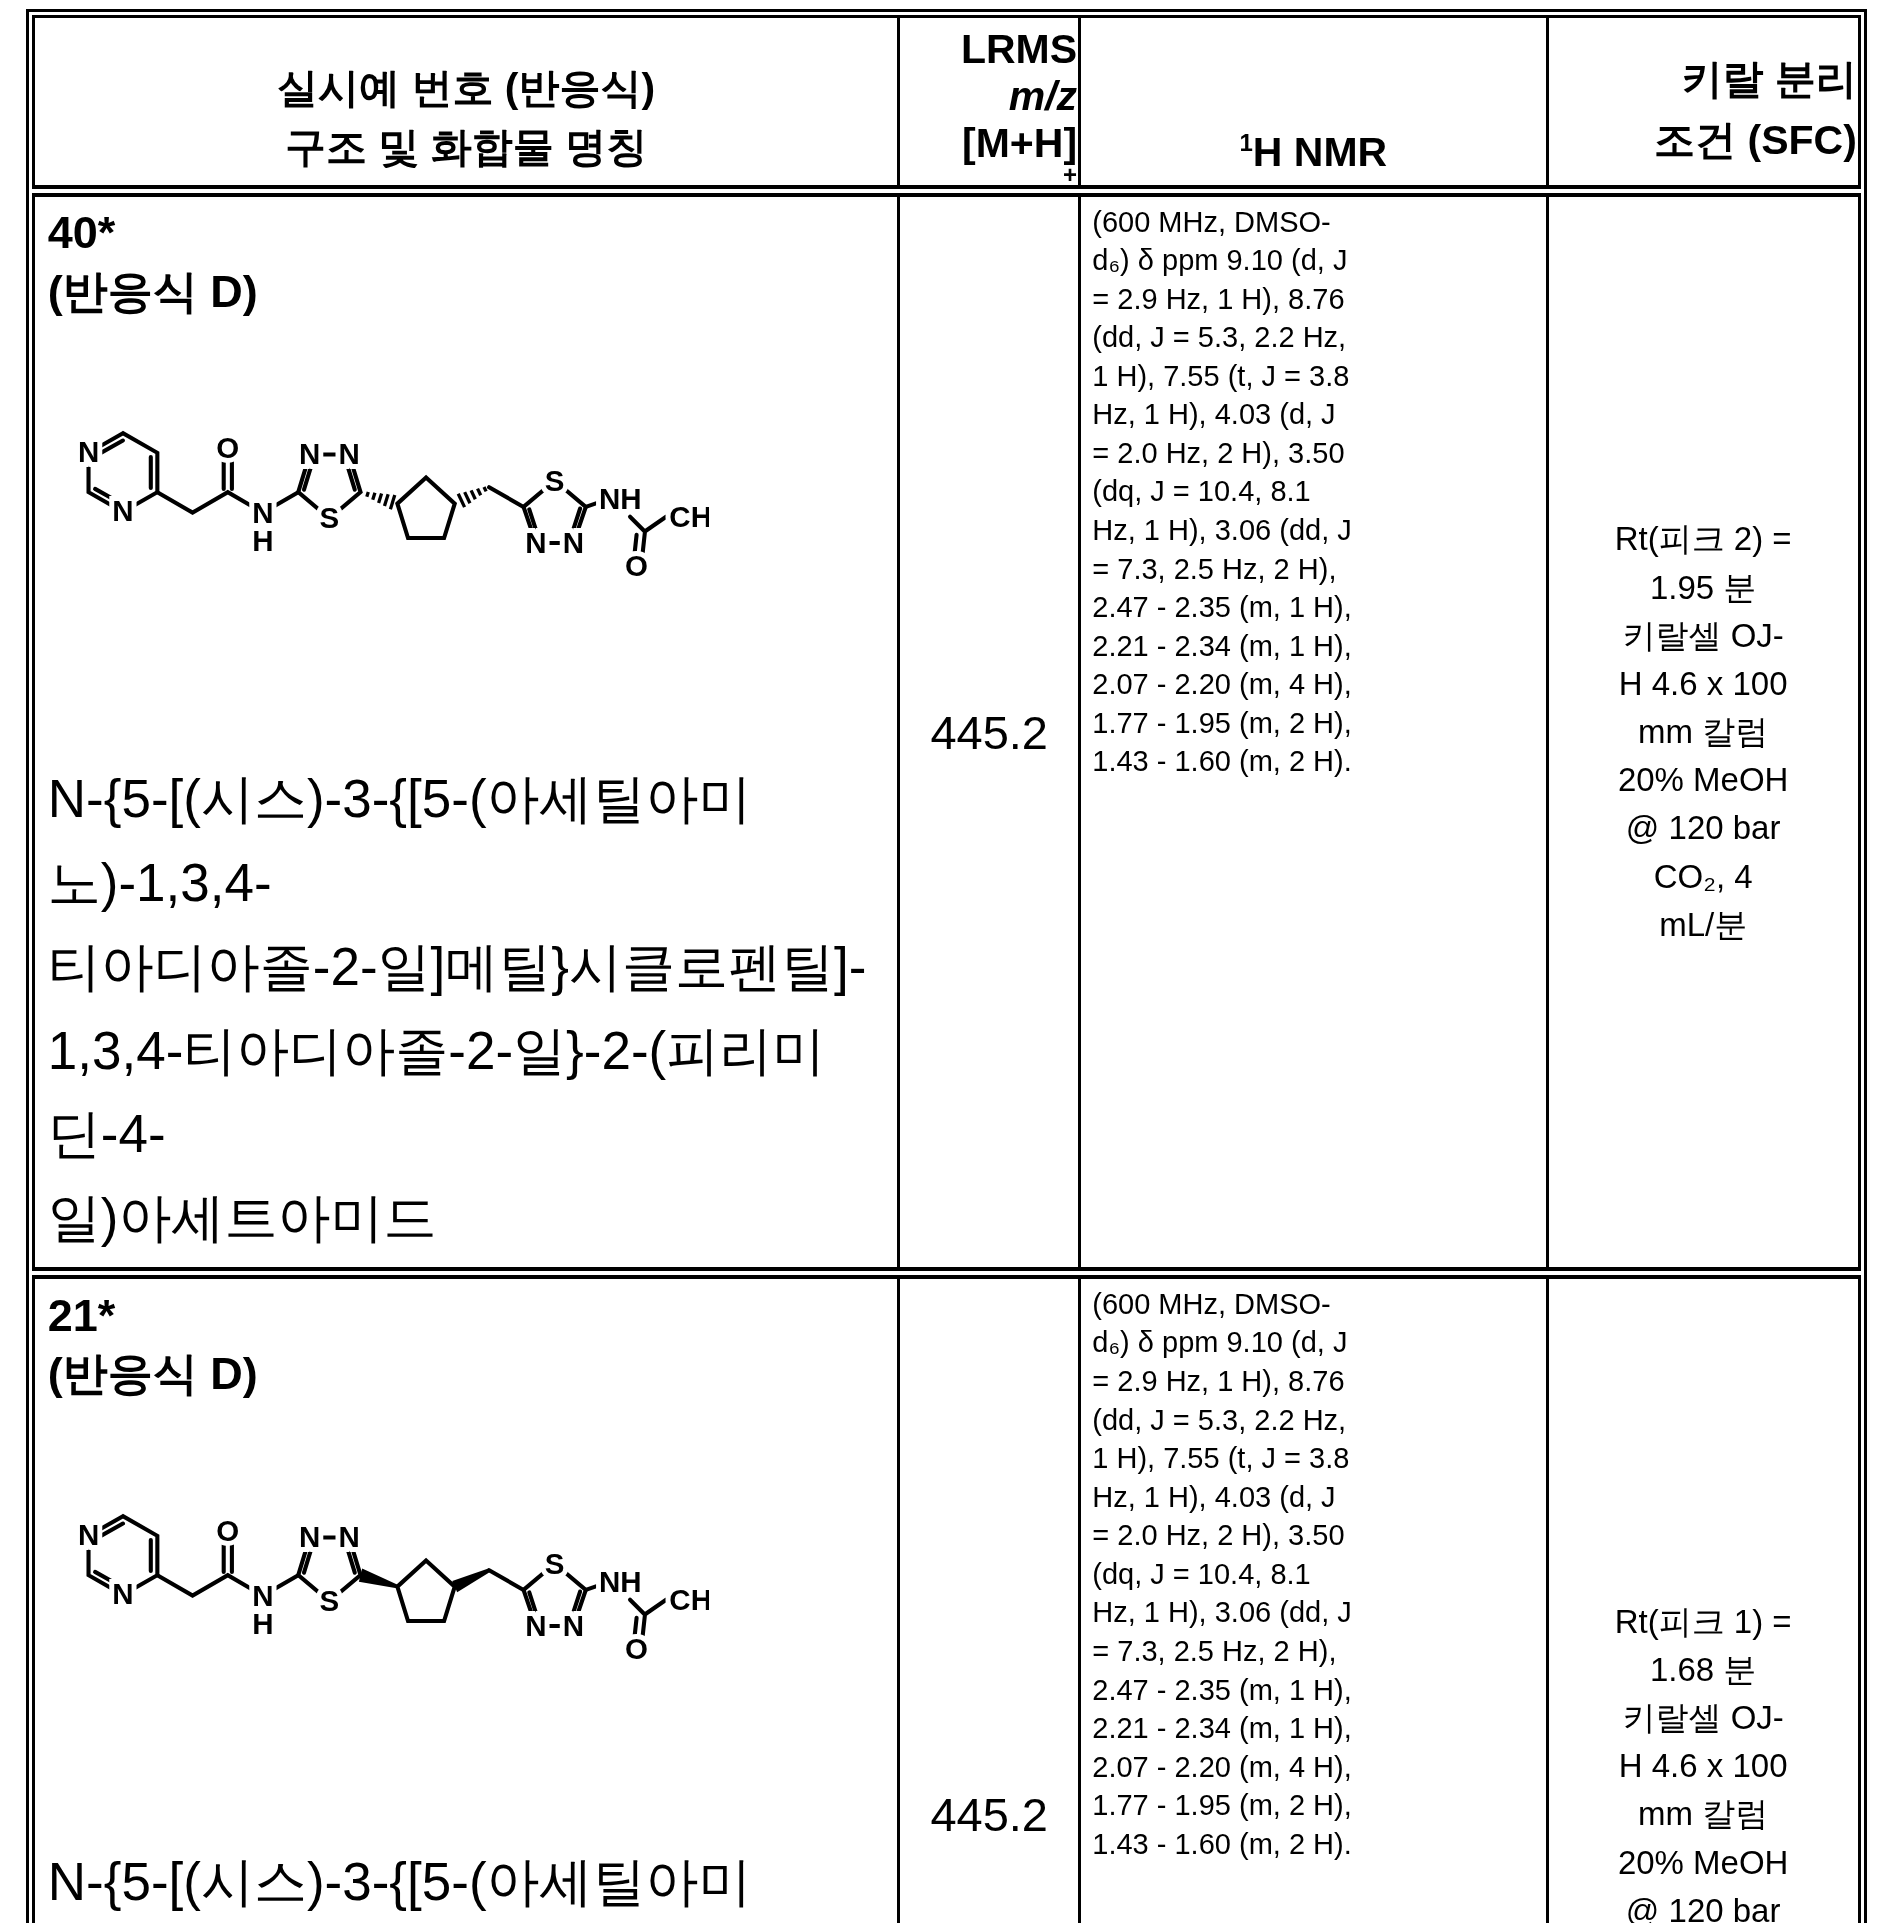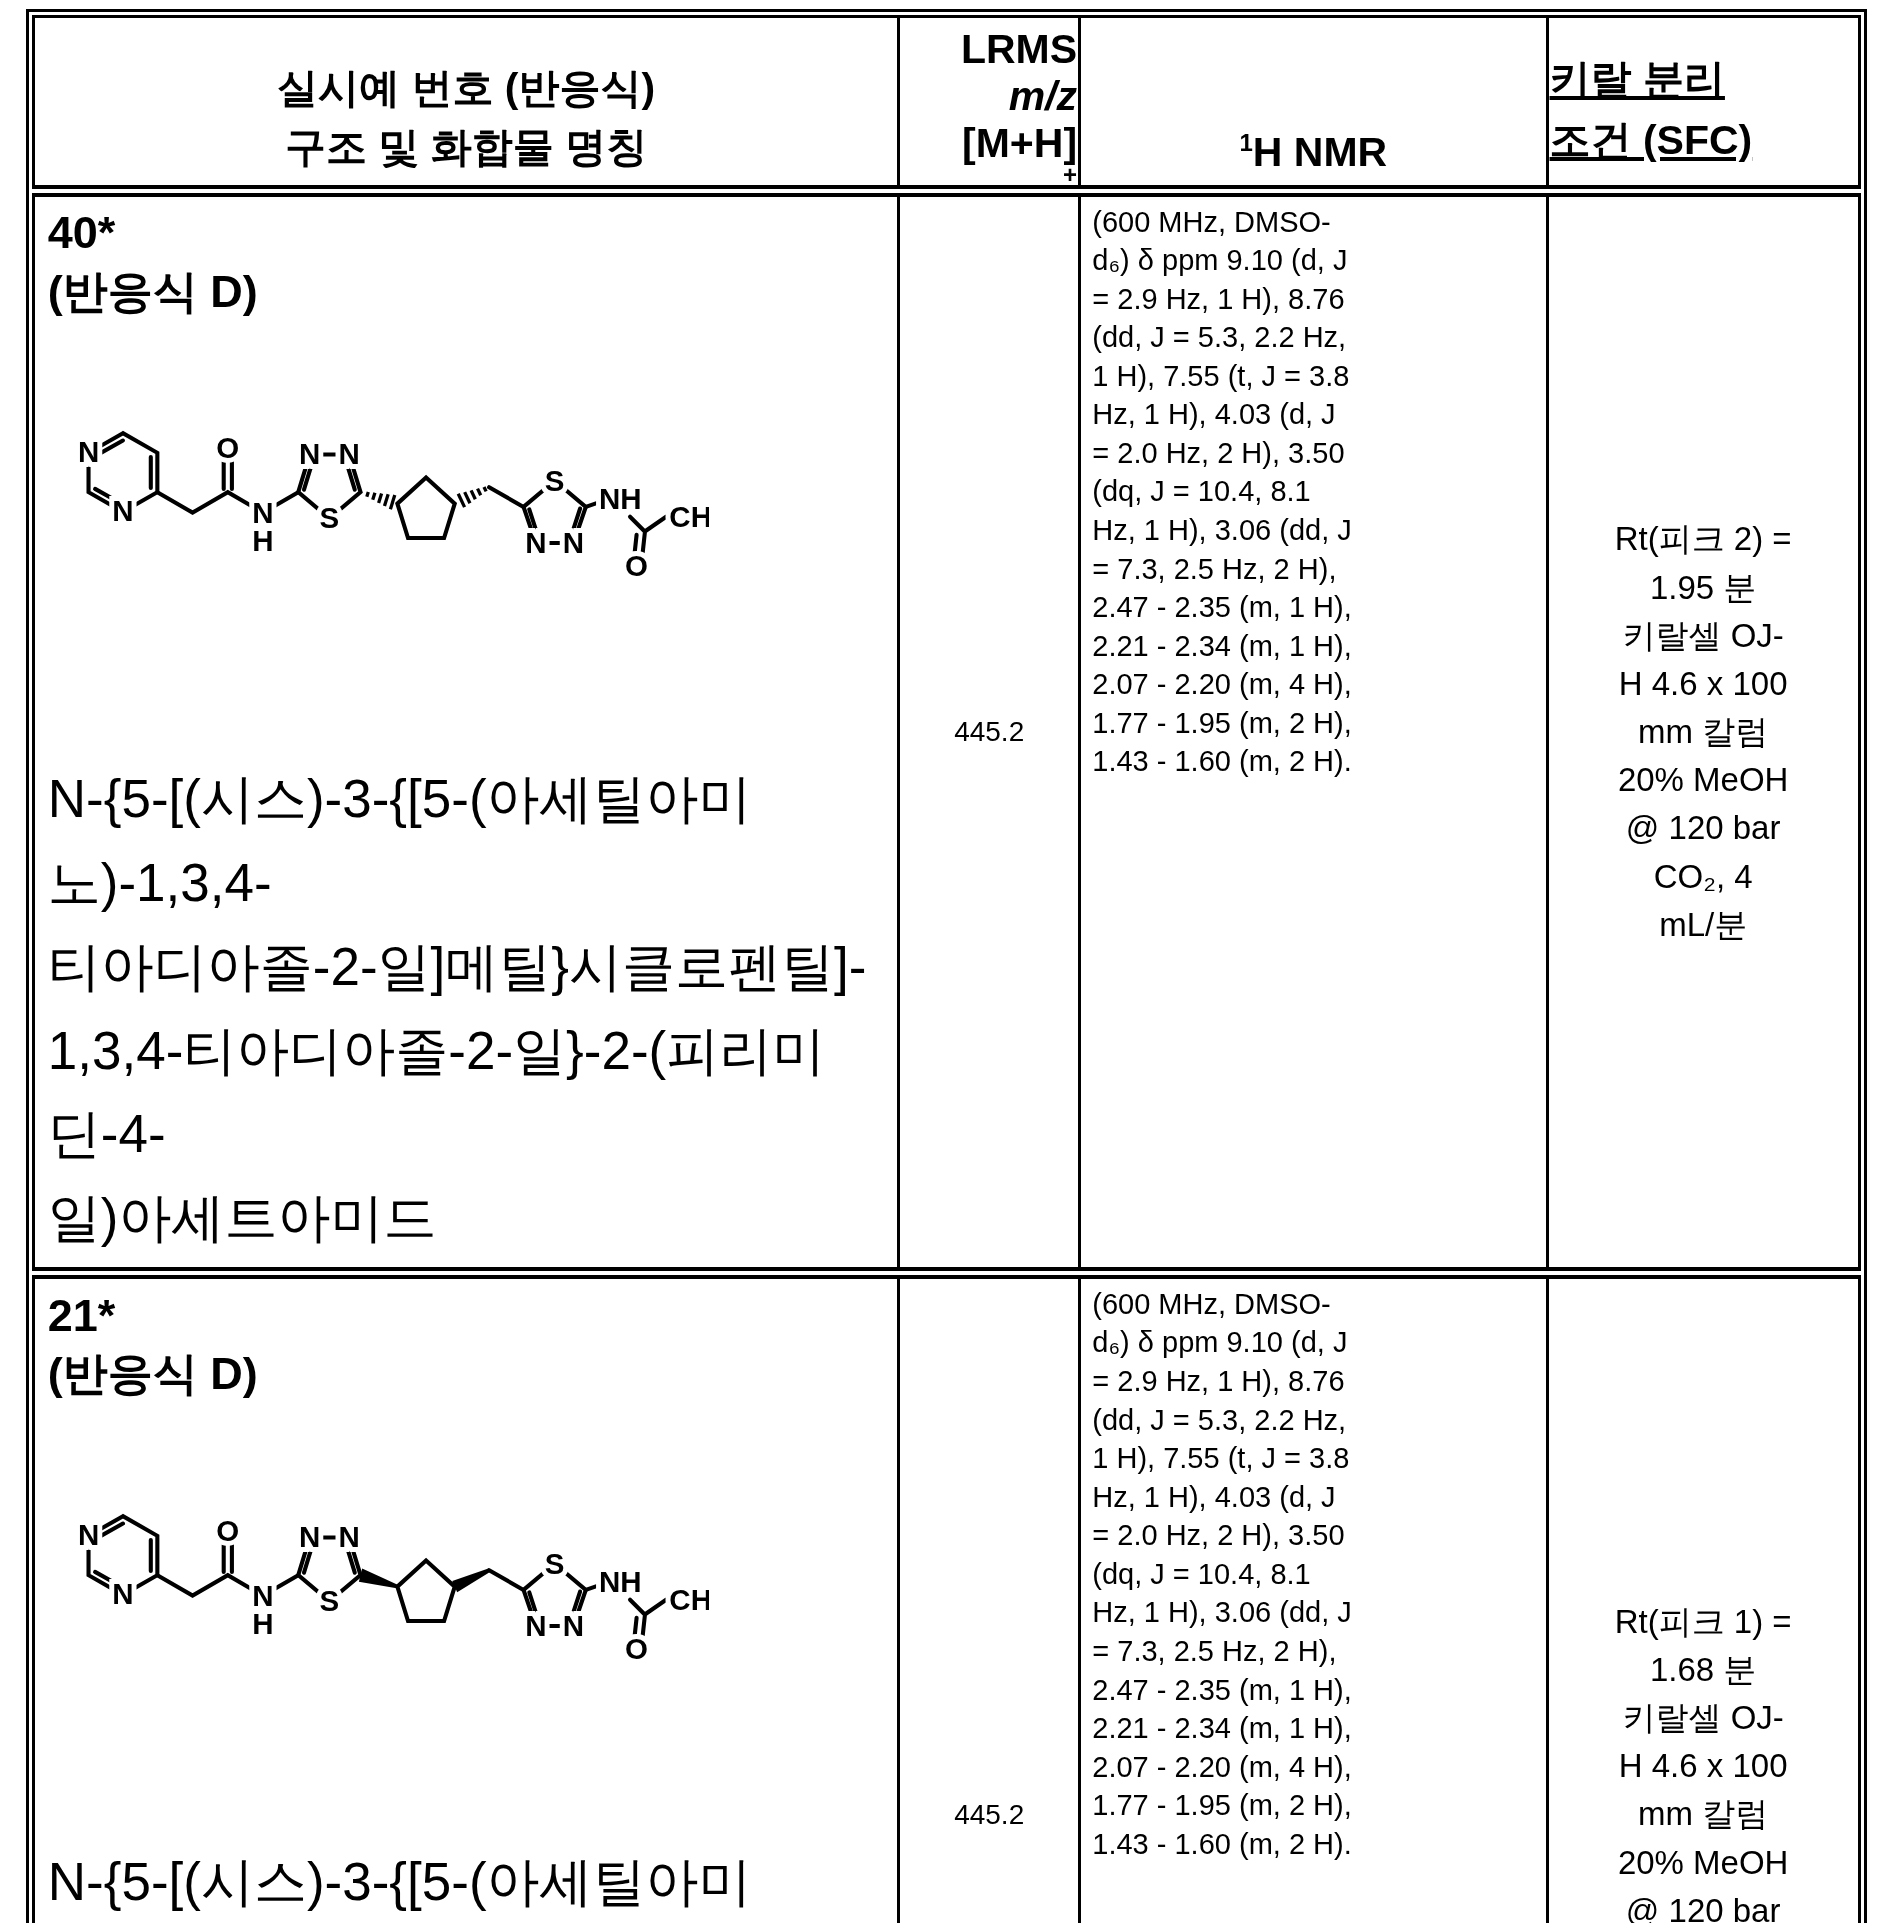--- a/index.html
+++ b/index.html
@@ -16,29 +16,29 @@
   tr.r2{height:834px;}
   col.c1{width:47.4%;} col.c2{width:9.9%;} col.c3{width:25.6%;} col.c4{width:17.1%;}
 
   th{font-weight:bold;font-size:41px;}
   .c1h{vertical-align:bottom;text-align:center;padding-bottom:7.5px;line-height:1.45;}
   .c2h{vertical-align:top;text-align:right;padding-top:7.5px;line-height:1.15;}
   .c2h .mz{font-style:italic;}
   .c2h .plus{font-size:24px;line-height:.7;}
   .c3h{vertical-align:bottom;text-align:center;padding-bottom:9.4px;}
   .c3h sup{font-size:24px;}
-  .c4h{vertical-align:bottom;text-align:left;padding-bottom:13px;line-height:1.5;text-decoration:underline;}
+  .c4h{vertical-align:bottom;text-align:right;padding-bottom:13px;line-height:1.5;}
 
   td.cell1{vertical-align:top;padding:7.5px 9.4px 7.5px 13px;font-size:43px;}
   .exno,.scheme{font-weight:bold;font-size:45px;line-height:1.3;}
   .structwrap{margin:45px 0 0 5.6px;}
   svg.struct{width:656px;height:213px;display:block;}
   .cname{margin-top:178px;font-size:53px;line-height:1.58;white-space:pre-line;}
 
-  td.lrms{text-align:center;vertical-align:middle;font-size:28px;}
+  td.lrms{text-align:center;vertical-align:middle;font-size:47px;}
   td.nmr{vertical-align:top;padding:5.6px 3.7px 5.6px 11.2px;font-size:29px;line-height:1.33;white-space:pre-line;}
   td.sfc{vertical-align:middle;text-align:center;font-size:33px;line-height:1.46;white-space:pre-line;padding:3.7px;}
 
   
   .struct .bond{stroke:#000;stroke-width:5;fill:none;stroke-linecap:round;}
   .struct .hash-bonds line{stroke:#000;stroke-width:4;}
   .struct .wedge-bonds polygon{fill:#000;stroke:none;}
   .variant-hash .wedge-bonds{display:none;}
   .variant-wedge .hash-bonds{display:none;}
   .struct text{font-family:"Liberation Sans", sans-serif;font-size:36px;font-weight:bold;

